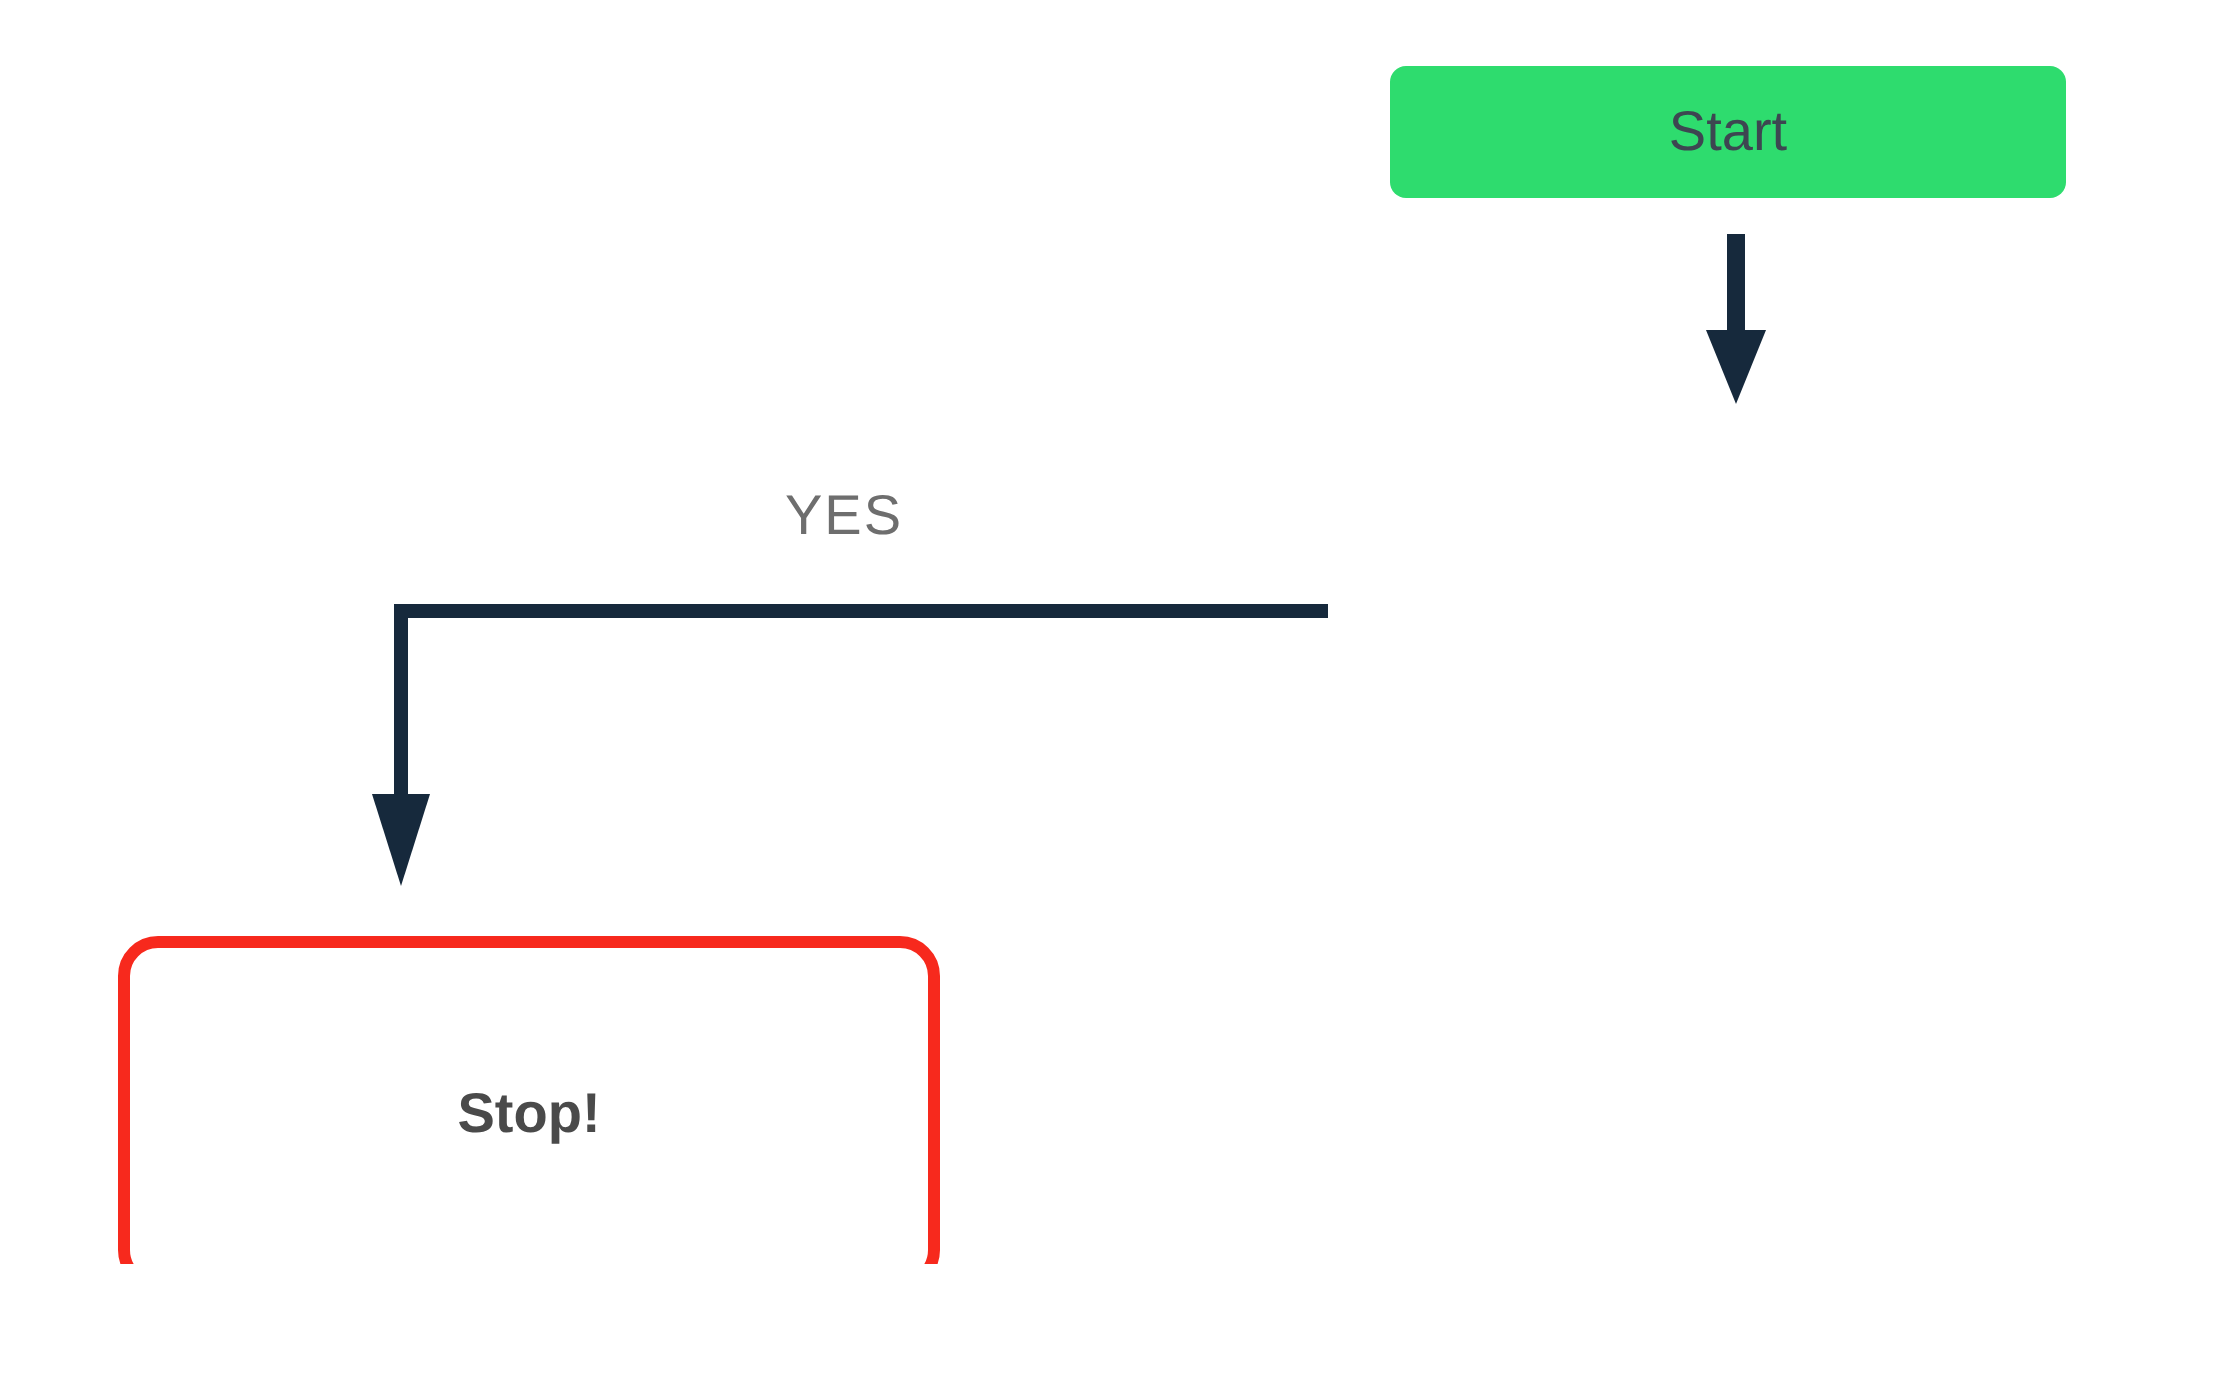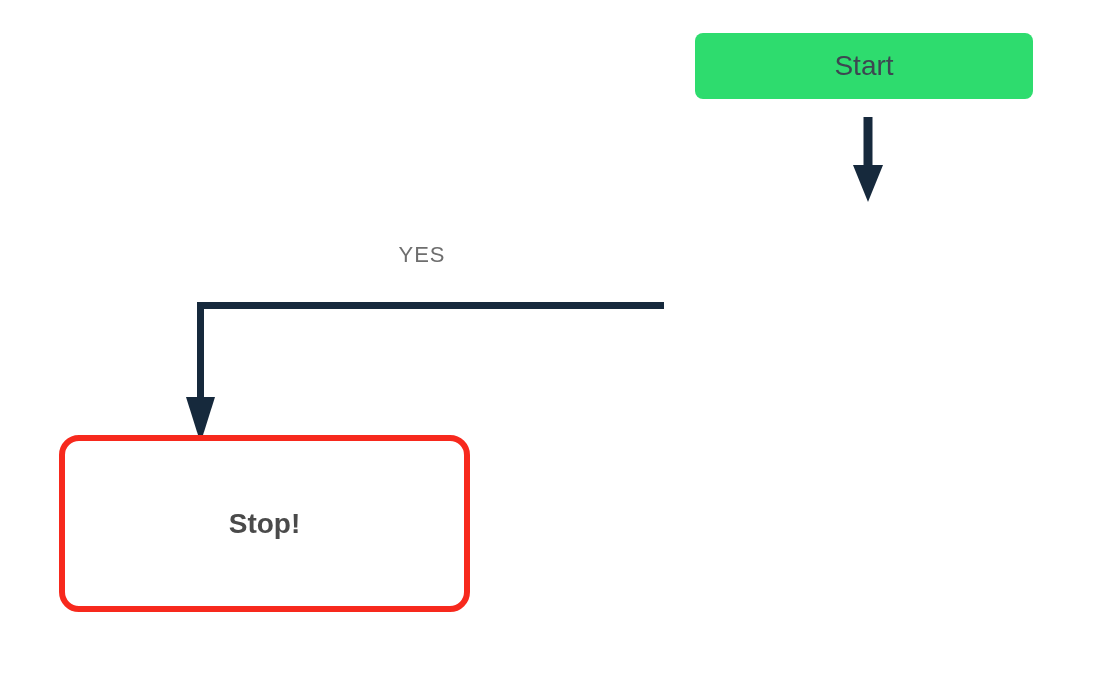--- a/index.html
+++ b/index.html
@@ -48,37 +48,37 @@
     width: 377px;
     height: 167px;
     background: var(--navy);
     border-radius: 16px;
     color: #ffffff;
     font-size: 30px;
     font-weight: 400;
   }
   .node-stop {
     left: 59px;
-    top: 435px;
+    top: 468px;
     width: 411px;
     height: 177px;
     background: #ffffff;
     border: 6px solid var(--red);
     border-radius: 20px;
     color: var(--stop-text);
     font-size: 28px;
     font-weight: 700;
   }
   .edge-label-yes {
     position: absolute;
     left: 422px;
     top: 242px;
     transform: translateX(-50%);
     color: var(--yes-gray);
-    font-size: 22px;
+    font-size: 28px;
     font-weight: 400;
     letter-spacing: 1px;
     white-space: nowrap;
   }
 </style>
 </head>
 <body>
 
 <div class="canvas">
 

